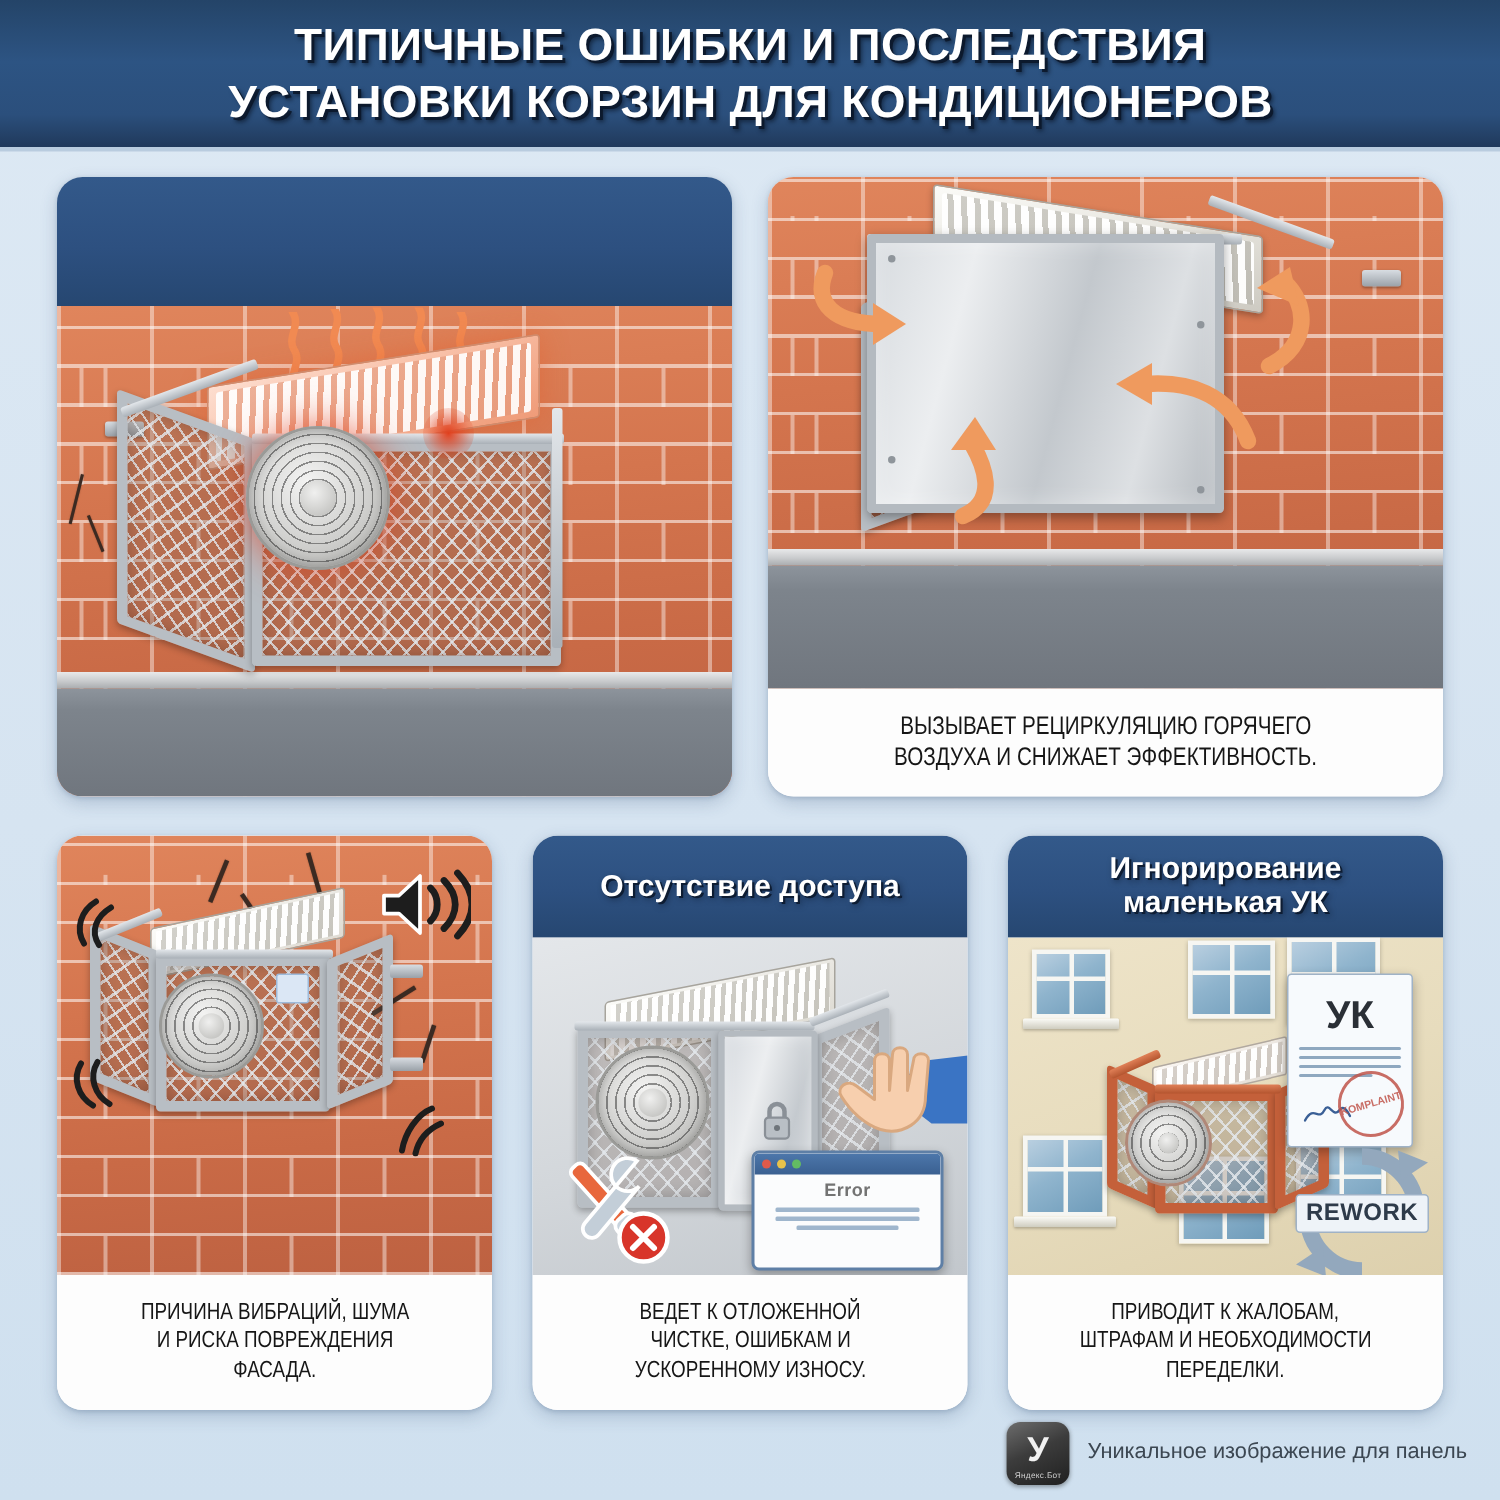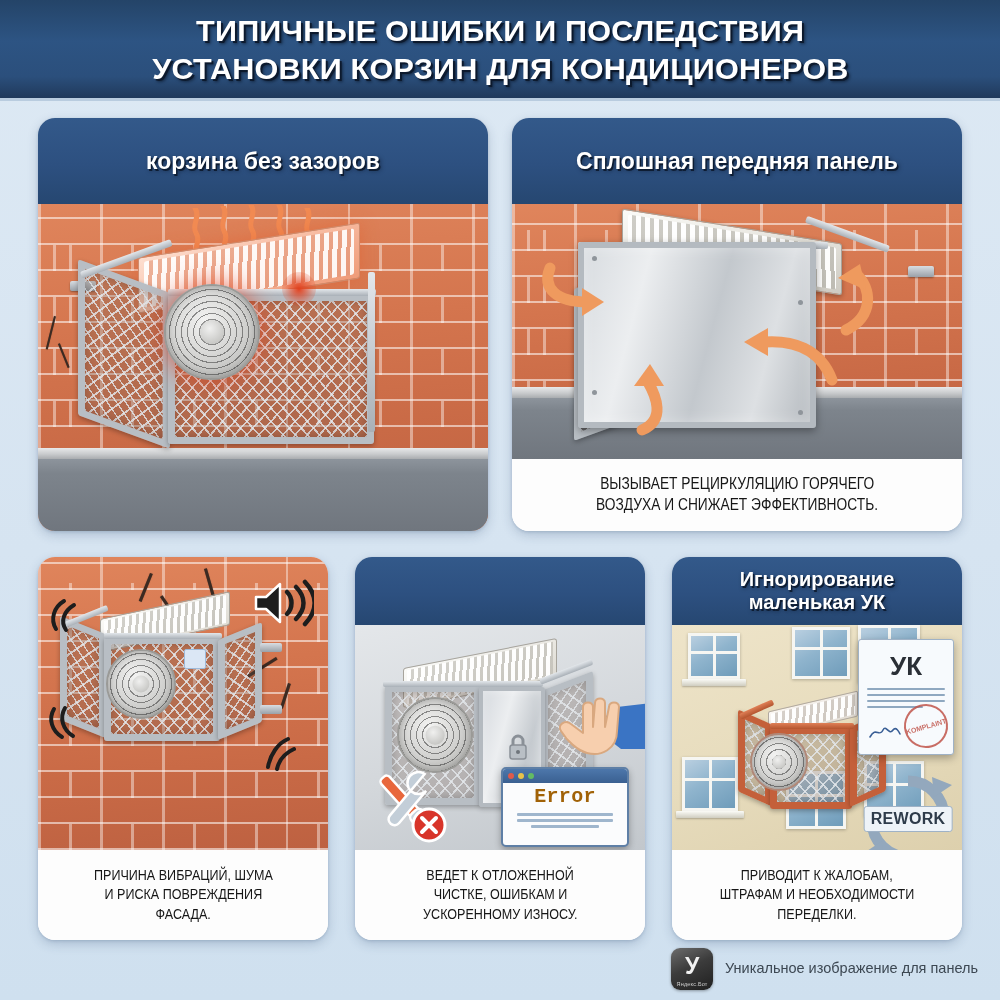--- a/index.html
+++ b/index.html
@@ -159,21 +159,21 @@
     border-radius:5px; overflow:hidden;
     box-shadow: 0 3px 7px rgba(0,0,0,.3);
     display:flex; flex-direction:column;
   }
   .err-bar {
     height:14px; background: linear-gradient(180deg,#4d77ab,#3a6091);
     display:flex; align-items:center; gap:4px; padding-left:5px;
   }
   .err-dot { width:6px; height:6px; border-radius:50%; }
   .err-body { flex:1; display:flex; flex-direction:column; align-items:center; padding-top:4px; }
-  .err-text { color:#a16207; font-weight:700; font-size:20px; letter-spacing:.3px; line-height:1;font-family:Liberation Mono, monospace; }
+  .err-text { color:#737373; font-weight:700; font-size:12px; letter-spacing:.3px; line-height:1; }
   .err-lines { width:78%; margin-top:6px; }
   .err-lines i { display:block; height:2.5px; background:#9fb6cd; margin-bottom:3.5px; border-radius:1px; }
   .padlock { position:absolute; }
   .tool-badge { position:absolute; }
   .hand { position:absolute; }
 
   
   .facade {
     position:absolute; inset:0;
     background: linear-gradient(160deg,#eee4c9 0%,#e7dcbd 50%,#ddd0ad 100%);
@@ -245,21 +245,20 @@
 <div id="page">
 
   <div class="header-band">
     <div class="header-line">ТИПИЧНЫЕ ОШИБКИ И ПОСЛЕДСТВИЯ</div>
     <div class="header-line">УСТАНОВКИ КОРЗИН ДЛЯ КОНДИЦИОНЕРОВ</div>
   </div>
 
   <div class="card row1" id="card-1">
     <div class="card-head">
       <div class="card-head-text">
-        <div>корзина без зазоров</div>
       </div>
     </div>
 
     <div class="card-art">
       <div class="scene">
         <div class="brickwall offset"></div>
         <div class="ground" style="height:22%;"></div>
         <div class="ledge" style="bottom:22%;"></div>
 
         <div class="crack" style="left:16px;top:112px;width:2px;height:34px;transform:rotate(14deg);"></div>
@@ -316,23 +315,20 @@
           <div class="fan-hub"></div>
         </div>
         <div style="position:absolute;left:244px;top:68px;width:34px;height:34px;border-radius:50%;
                     background:radial-gradient(circle,#e0411f 0%, rgba(224,65,31,.25) 60%, rgba(224,65,31,0) 100%);"></div>
       </div>
     </div>
 
   </div>
 
   <div class="card row1" id="card-2">
-    <div class="card-head">
-      <div class="card-head-text">Сплошная передняя панель</div>
-    </div>
 
     <div class="card-art">
       <div class="scene">
         <div class="brickwall offset"></div>
         <div class="ground" style="height:24%;"></div>
         <div class="ledge" style="bottom:24%;"></div>
 
         <div style="position:absolute;right:28px;top:62px;width:26px;height:11px;background:linear-gradient(180deg,#d8dde2,#9aa1a8);border-radius:2px;box-shadow:0 1px 2px rgba(0,0,0,.35);"></div>
 
         <div style="position:absolute;left:110px;top:22px;width:220px;height:52px;transform:skewY(9deg);
@@ -463,20 +459,21 @@
         <span>ПРИЧИНА ВИБРАЦИЙ, ШУМА</span><br>
         <span>И РИСКА ПОВРЕЖДЕНИЯ</span><br>
         <span>ФАСАДА.</span>
       </span>
     </div>
   </div>
 
   <div class="card row2" id="card-4">
     <div class="card-head">
       <div class="card-head-text">
+        <div>Отсутствие доступа</div>
       </div>
     </div>
 
     <div class="card-art">
       <div class="scene" style="background:linear-gradient(165deg,#e4e7ea 0%,#d3d7db 55%,#c2c7cc 100%);">
 
         <div style="position:absolute;left:48px;top:28px;width:154px;height:40px;transform:skewY(-11deg);
                     background:linear-gradient(160deg,#fbfbf8,#dedbd3);border:1px solid #a7a49c;border-radius:3px;"></div>
         <div style="position:absolute;left:52px;top:31px;width:146px;height:34px;transform:skewY(-11deg);
                     background:repeating-linear-gradient(93deg, rgba(255,255,255,.95) 0 4px, rgba(178,176,168,.55) 4px 7px);"></div>
@@ -585,37 +582,37 @@
           <div class="cage-face" style="left:32px;top:18px;width:82px;height:82px;border-color:#c4603a;"></div>
           <div class="cage-face" style="left:112px;top:10px;width:36px;height:80px;transform:skewY(-24deg);border-color:#c4603a;"></div>
           <div class="cage-frame-bar" style="left:1px;top:5px;width:36px;height:6px;transform:rotate(-24deg);transform-origin:left top;border-radius:2px;background:linear-gradient(180deg,#e08057,#b4552f);"></div>
           <div class="cage-frame-bar" style="left:32px;top:14px;width:84px;height:6px;border-radius:2px;background:linear-gradient(180deg,#e08057,#b4552f);"></div>
         </div>
 
         <div class="fan" style="left:78px;top:108px;width:58px;height:58px;border-color:#b08878;">
           <div class="fan-hub"></div>
         </div>
 
-        <div class="doc" style="left:186px;top:14px;width:96px;height:116px;">
+        <div class="doc" style="left:186px;top:24px;width:84px;height:116px;">
           <div class="doc-title" style="font-size:26px;margin-top:13px;">УК</div>
           <div class="doc-lines" style="top:48px;">
             <i></i>
               <i></i>
               <i></i>
               <i style="width:72%;"></i>
           </div>
           <div style="position:absolute;left:10px;bottom:14px;width:32px;height:16px;">
             <svg viewBox="0 0 32 16">
                 <path d="M1 13 C7 2 10 14 14 6 C17 0 20 12 24 6 C27 2 30 8 31 10" fill="none" stroke="#3a5f96" stroke-width="1.6" stroke-linecap="round"></path>
               </svg>
           </div>
           <div class="stamp" style="right:5px;bottom:6px;width:44px;height:44px;font-size:7px;">KOMPLAINT</div>
         </div>
 
-        <div class="rework" style="left:186px;top:148px;width:100px;height:92px;">
+        <div class="rework" style="left:186px;top:138px;width:100px;height:92px;">
           <svg viewBox="0 0 100 92" style="width:100%;height:100%;">
             <path d="M50 8 A36 36 0 0 1 86 44" fill="none" stroke="#93a8bd" stroke-width="11" stroke-linecap="butt"></path>
             <path d="M74 4 L94 12 L76 24 Z" fill="#93a8bd"></path>
             <path d="M50 84 A36 36 0 0 1 14 48" fill="none" stroke="#93a8bd" stroke-width="11" stroke-linecap="butt"></path>
             <path d="M26 88 L6 80 L24 68 Z" fill="#93a8bd"></path>
           </svg>
           <div class="rework-label" style="font-size:16px;">REWORK</div>
         </div>
       </div>
     </div>

